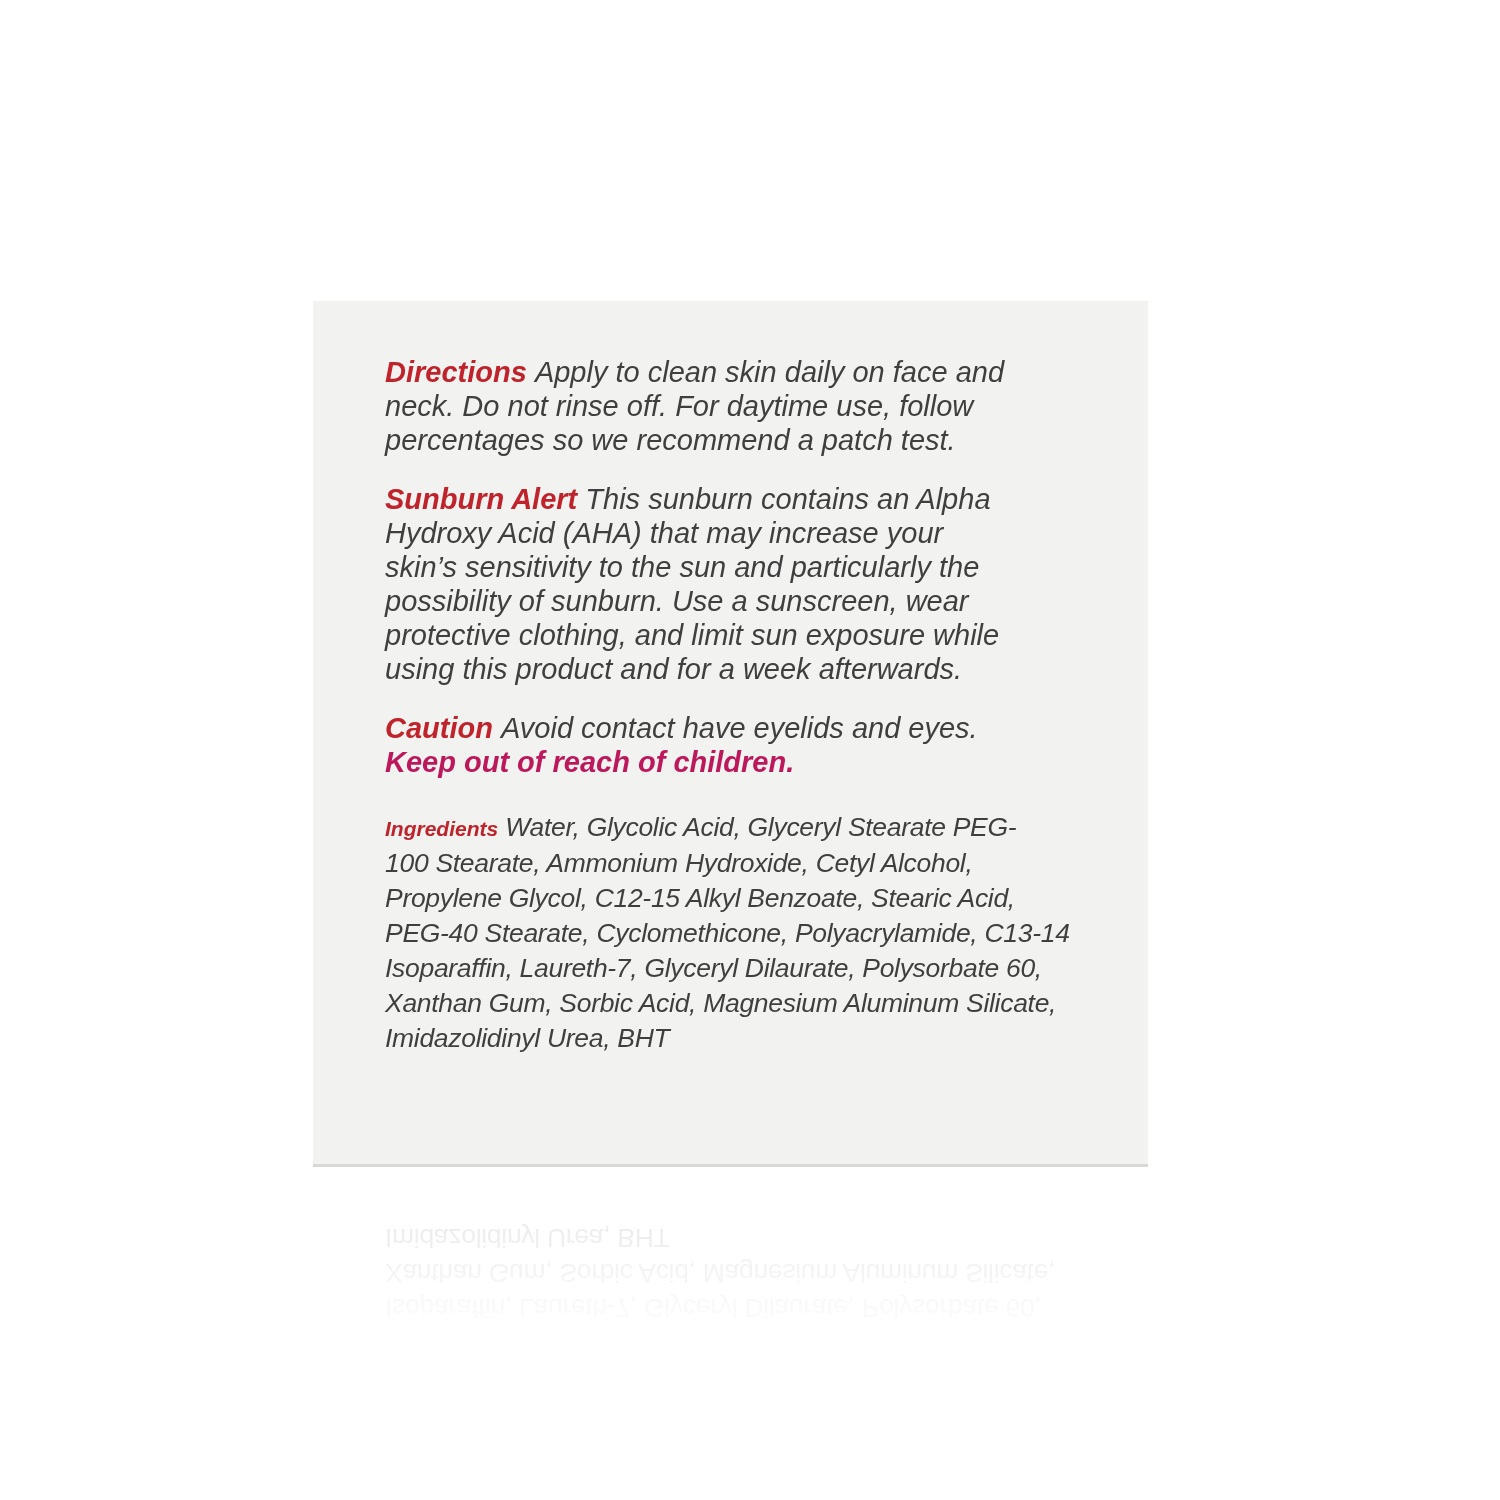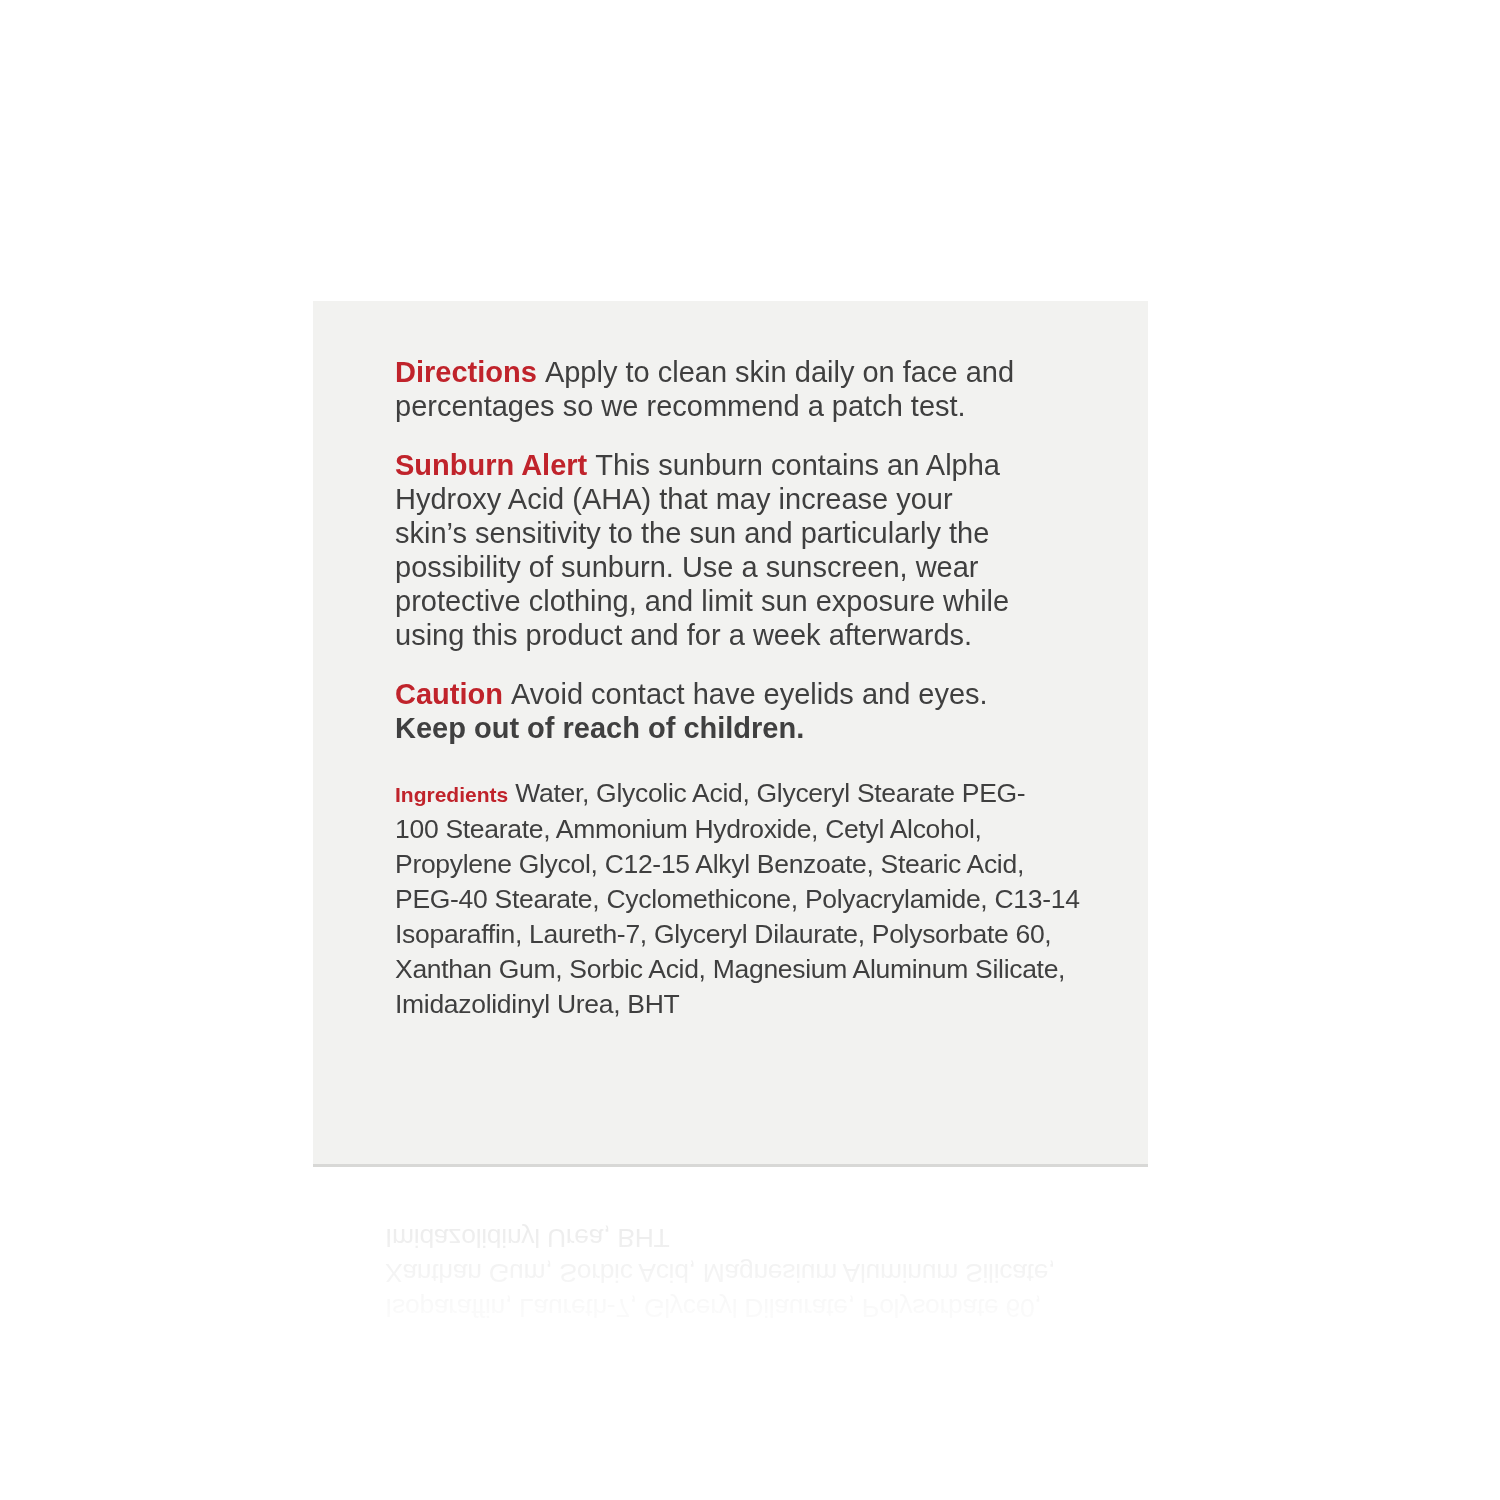--- a/index.html
+++ b/index.html
@@ -20,25 +20,26 @@
     left: 313px;
     top: 301px;
     width: 835px;
     height: 866px;
     box-sizing: border-box;
     background: var(--panel-bg, #f2f2f0);
     border-bottom: 3px solid #d8d8d6;
     padding: 54px 40px 0 72px;
   }
   .section {
-    margin: 0 0 25px 10px;
+    margin: 0 0 25px 0;
     color: var(--body-text, #3f3f3f);
     font-size: 29px;
     line-height: 34px;
     font-weight: 400;
+    font-style: italic;
   }
   .section .heading {
     color: var(--heading-red, #c0232b);
     font-weight: bold;
   }
   .text-line {
     display: block;
     white-space: nowrap;
   }
   .section-ingredients {
@@ -46,21 +47,21 @@
     font-size: 26.5px;
     line-height: 35px;
     letter-spacing: -0.3px;
   }
   .section-ingredients .heading {
     font-size: 21px;
     letter-spacing: 0;
   }
   .emphasis-line {
     font-weight: bold;
-    color: #404040;
+    color: #be185d;
   }
   
   .reflection-zone {
     position: absolute;
     left: 313px;
     top: 1170px;
     width: 835px;
     height: 230px;
     overflow: hidden;
   }
@@ -90,21 +91,21 @@
 </style>
 </head>
 <body>
 
 <div class="stage">
 
   <div class="panel">
 
     <div class="section">
       <span class="text-line"><span class="heading">Directions</span>&nbsp;<span>Apply to clean skin daily on face and</span></span>
-      <span><span class="text-line">percentages so we recommend a patch test.</span></span>
+      <span><span class="text-line">neck. Do not rinse off. For daytime use, follow</span><span class="text-line">percentages so we recommend a patch test.</span></span>
     </div>
 
     <div class="section">
       <span class="text-line"><span class="heading">Sunburn Alert</span>&nbsp;<span>This sunburn contains an Alpha</span></span>
       <span><span class="text-line">Hydroxy Acid (AHA) that may increase your</span><span class="text-line">skin’s sensitivity to the sun and particularly the</span><span class="text-line">possibility of sunburn. Use a sunscreen, wear</span><span class="text-line">protective clothing, and limit sun exposure while</span><span class="text-line">using this product and for a week afterwards.</span></span>
     </div>
 
     <div class="section">
       <span class="text-line"><span class="heading">Caution</span>&nbsp;<span>Avoid contact have eyelids and eyes.</span></span>
       <span class="text-line emphasis-line">Keep out of reach of children.</span>

